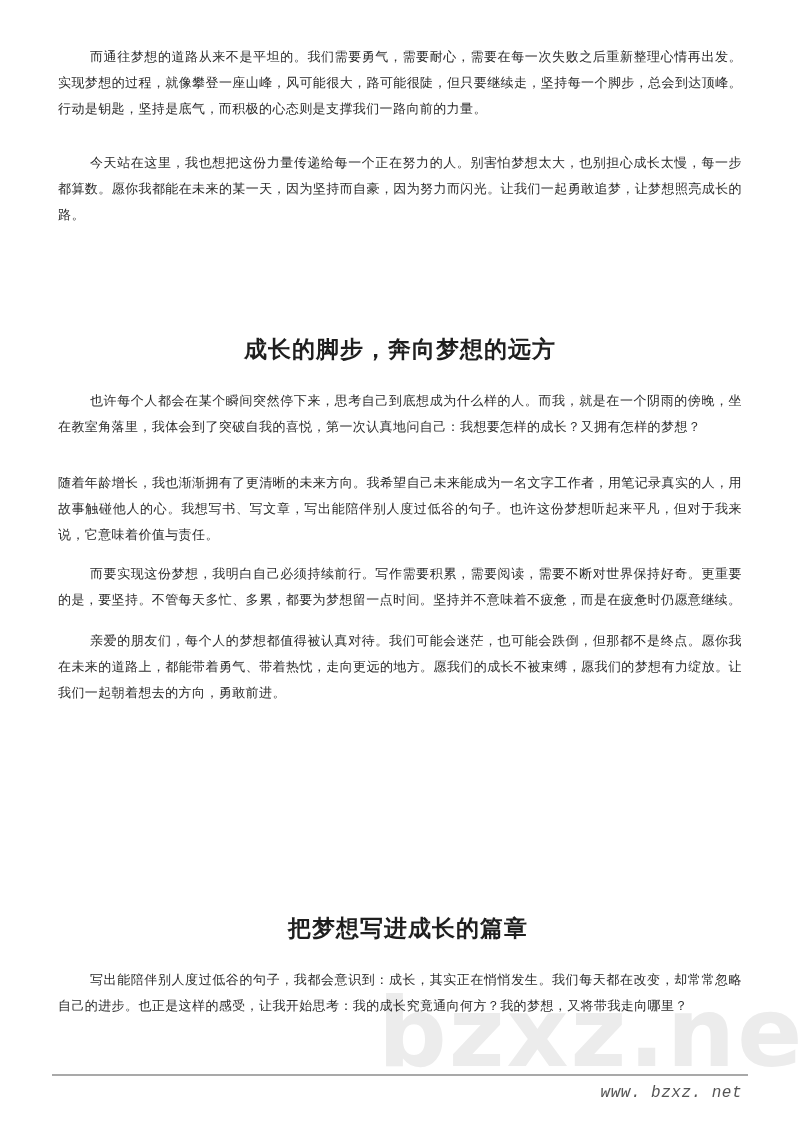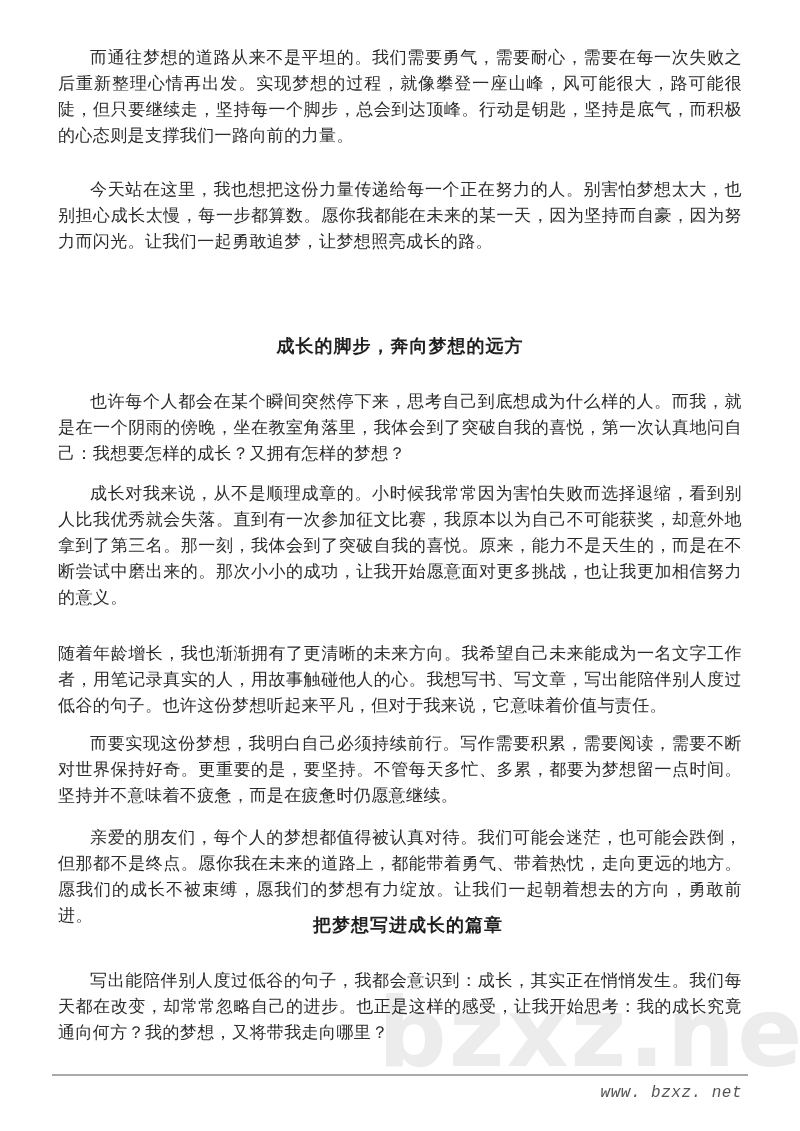--- a/index.html
+++ b/index.html
@@ -9,36 +9,36 @@
   }
   body {
     width: 800px;
     height: 1131px;
     position: relative;
     overflow: hidden;
     font-family: "DejaVu Serif", "Liberation Serif", serif;
     color: #2a2a2a;
   }
   .para {
-    font-size: 17px;
+    font-size: 13px;
     line-height: 26px;
     margin: 0;
     text-align: justify;
     letter-spacing: 0.4px;
     color: #2b2b2b;
   }
   .para.indent { text-indent: 32px; }
   .heading {
     position: absolute;
     left: 0;
     width: 800px;
     text-align: center;
     font-family: "DejaVu Sans", "Liberation Sans", sans-serif;
     font-weight: bold;
-    font-size: 18px;
+    font-size: 23px;
     color: #1f1f1f;
     letter-spacing: 1px;
     margin: 0;
   }
   .block { position: absolute; left: 58px; width: 684px; }
   .watermark {
     position: absolute;
     left: 378px;
     top: 985px;
     font-family: "DejaVu Sans", "Liberation Sans", sans-serif;
@@ -78,21 +78,20 @@
 <div class="content">
 
   <div class="block" style="top:44px;">
     <p class="para indent">而通往梦想的道路从来不是平坦的。我们需要勇气，需要耐心，需要在每一次失败之后重新整理心情再出发。实现梦想的过程，就像攀登一座山峰，风可能很大，路可能很陡，但只要继续走，坚持每一个脚步，总会到达顶峰。行动是钥匙，坚持是底气，而积极的心态则是支撑我们一路向前的力量。</p>
     <p class="para indent" style="margin-top:28px;">今天站在这里，我也想把这份力量传递给每一个正在努力的人。别害怕梦想太大，也别担心成长太慢，每一步都算数。愿你我都能在未来的某一天，因为坚持而自豪，因为努力而闪光。让我们一起勇敢追梦，让梦想照亮成长的路。</p>
   </div>
 
   <h2 class="heading" style="top:334px;">成长的脚步，奔向梦想的远方</h2>
   <div class="block" style="top:388px;">
     <p class="para indent">也许每个人都会在某个瞬间突然停下来，思考自己到底想成为什么样的人。而我，就是在一个阴雨的傍晚，坐在教室角落里，我体会到了突破自我的喜悦，第一次认真地问自己：我想要怎样的成长？又拥有怎样的梦想？</p>
-    <p class="para indent" style="margin-top:14px;">成长对我来说，从不是顺理成章的。小时候我常常因为害怕失败而选择退缩，看到别人比我优秀就会失落。直到有一次参加征文比赛，我原本以为自己不可能获奖，却意外地拿到了第三名。那一刻，我体会到了突破自我的喜悦。原来，能力不是天生的，而是在不断尝试中磨出来的。那次小小的成功，让我开始愿意面对更多挑战，也让我更加相信努力的意义。</p>
     <p class="para" style="margin-top:30px;">随着年龄增长，我也渐渐拥有了更清晰的未来方向。我希望自己未来能成为一名文字工作者，用笔记录真实的人，用故事触碰他人的心。我想写书、写文章，写出能陪伴别人度过低谷的句子。也许这份梦想听起来平凡，但对于我来说，它意味着价值与责任。</p>
     <p class="para indent" style="margin-top:14px;font-family:Liberation Mono, monospace;">而要实现这份梦想，我明白自己必须持续前行。写作需要积累，需要阅读，需要不断对世界保持好奇。更重要的是，要坚持。不管每天多忙、多累，都要为梦想留一点时间。坚持并不意味着不疲惫，而是在疲惫时仍愿意继续。</p>
     <p class="para indent" style="margin-top:14px;">亲爱的朋友们，每个人的梦想都值得被认真对待。我们可能会迷茫，也可能会跌倒，但那都不是终点。愿你我在未来的道路上，都能带着勇气、带着热忱，走向更远的地方。愿我们的成长不被束缚，愿我们的梦想有力绽放。让我们一起朝着想去的方向，勇敢前进。</p>
   </div>
 
   <h2 class="heading" style="top:913px;padding-left:8px;">把梦想写进成长的篇章</h2>
   <div class="block" style="top:967px;">
     <p class="para indent">写出能陪伴别人度过低谷的句子，我都会意识到：成长，其实正在悄悄发生。我们每天都在改变，却常常忽略自己的进步。也正是这样的感受，让我开始思考：我的成长究竟通向何方？我的梦想，又将带我走向哪里？</p>
   </div>
 </div>

